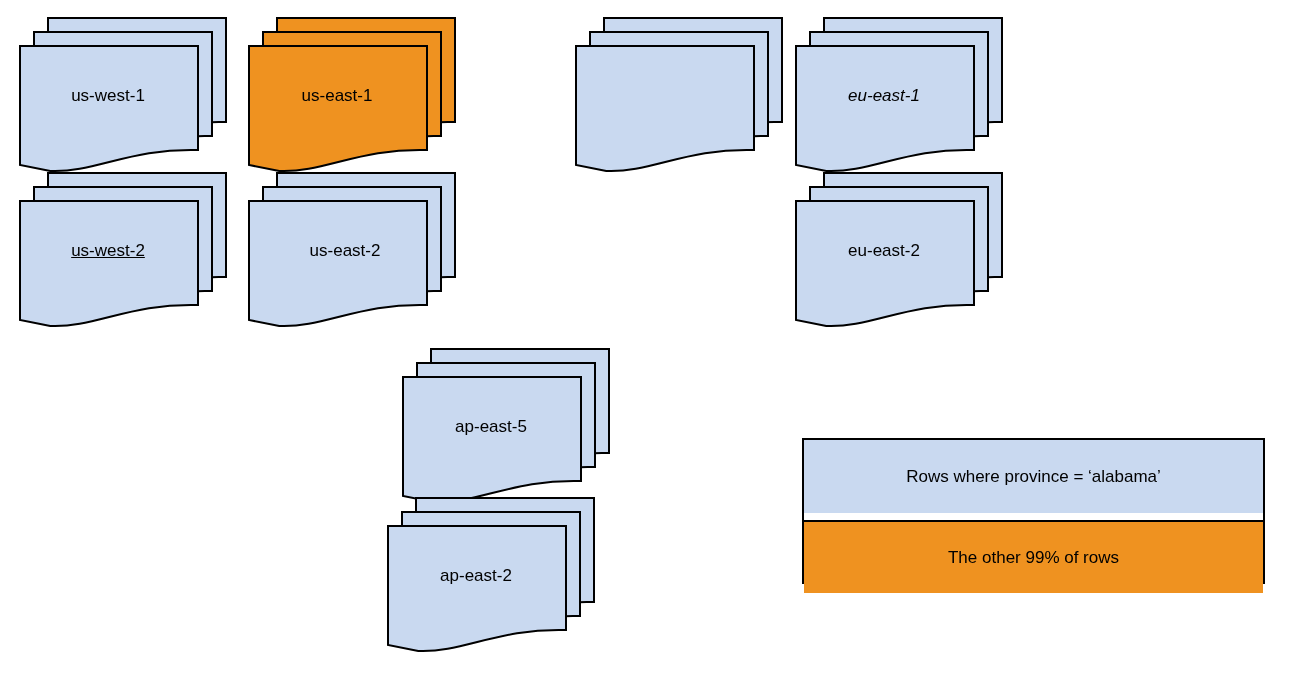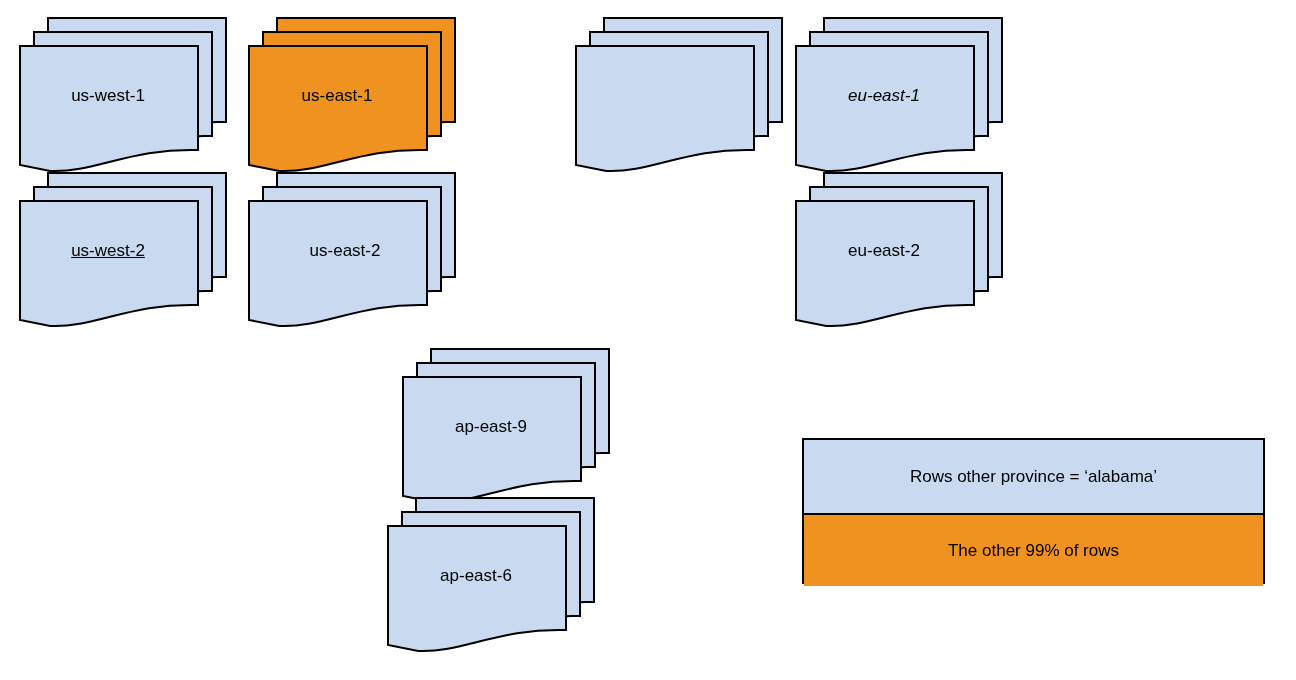--- a/index.html
+++ b/index.html
@@ -135,32 +135,32 @@
         <path d="M 0 0 L 178 0 L 178 104 C 110.36 102 74.75999999999999 127 30.26 125 L 0 119 Z" transform="translate(1,29)" class="doc-shape" fill="#c9d9f0"></path>
       </svg>
       <div class="stack-label" style="left: 0px; top: 69px; width: 178px;">eu-east-2</div>
     </div>
     <div class="stack-group" style="left: 402px; top: 348px; width: 206px; height: 162px;">
       <svg class="stack-svg" width="212" height="168">
         <path d="M 0 0 L 178 0 L 178 104 C 110.36 102 74.75999999999999 127 30.26 125 L 0 119 Z" transform="translate(29,1)" class="doc-shape" fill="#c9d9f0"></path>
         <path d="M 0 0 L 178 0 L 178 104 C 110.36 102 74.75999999999999 127 30.26 125 L 0 119 Z" transform="translate(15,15)" class="doc-shape" fill="#c9d9f0"></path>
         <path d="M 0 0 L 178 0 L 178 104 C 110.36 102 74.75999999999999 127 30.26 125 L 0 119 Z" transform="translate(1,29)" class="doc-shape" fill="#c9d9f0"></path>
       </svg>
-      <div class="stack-label" style="left: 0px; top: 69px; width: 178px;">ap-east-9</div>
+      <div class="stack-label" style="left: 0px; top: 69px; width: 178px;">ap-east-5</div>
     </div>
     <div class="stack-group" style="left: 387px; top: 497px; width: 206px; height: 162px;">
       <svg class="stack-svg" width="212" height="168">
         <path d="M 0 0 L 178 0 L 178 104 C 110.36 102 74.75999999999999 127 30.26 125 L 0 119 Z" transform="translate(29,1)" class="doc-shape" fill="#c9d9f0"></path>
         <path d="M 0 0 L 178 0 L 178 104 C 110.36 102 74.75999999999999 127 30.26 125 L 0 119 Z" transform="translate(15,15)" class="doc-shape" fill="#c9d9f0"></path>
         <path d="M 0 0 L 178 0 L 178 104 C 110.36 102 74.75999999999999 127 30.26 125 L 0 119 Z" transform="translate(1,29)" class="doc-shape" fill="#c9d9f0"></path>
       </svg>
-      <div class="stack-label" style="left: 0px; top: 69px; width: 178px;">ap-east-6</div>
+      <div class="stack-label" style="left: 0px; top: 69px; width: 178px;">ap-east-2</div>
     </div>
   </div>
 
 <div id="legend" style="left: 802px; top: 438px; width: 463px; height: 146px;">
   <div class="legend-row legend-row-blue" style="height: 73px; background: rgb(201, 217, 240);">
-    <span>Rows other province = ‘alabama’</span>
+    <span>Rows where province = ‘alabama’</span>
   </div>
-  <div class="legend-row legend-row-orange" style="height: 73px; background: rgb(239, 146, 32);">
+  <div class="legend-row legend-row-orange" style="height: 73px; background: rgb(239, 146, 32); margin-top: 7px;">
     <span>The other 99% of rows</span>
   </div>
 </div>
 
 </body></html>

